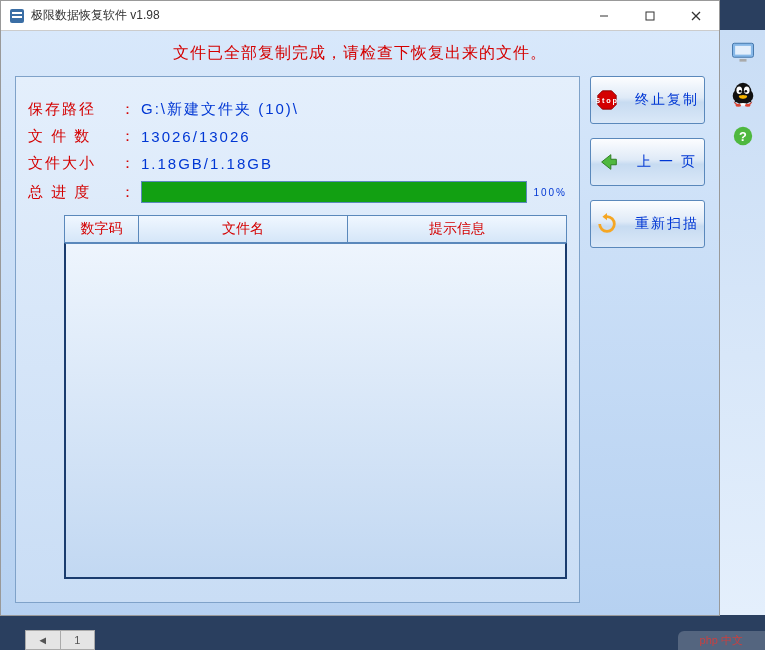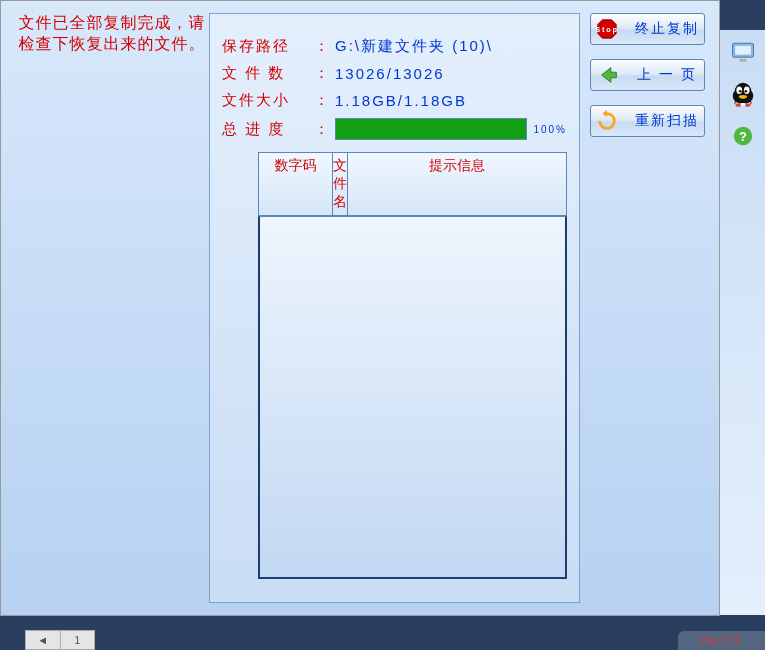--- a/index.html
+++ b/index.html
@@ -44,21 +44,21 @@
     .titlebar-btn {
       width: 46px; height: 100%;
       display: flex; align-items: center; justify-content: center;
       color: #333;
     }
     .window-body {
       flex: 1;
       background: linear-gradient(180deg, #d8e8fb 0%, #b6d1f1 100%);
       padding: 12px 14px 12px 14px;
       display: flex;
-      flex-direction: row;
+      flex-direction: column;
     }
     .status-message {
       text-align: center;
       color: #d40000;
       font-size: 16px;
       letter-spacing: 1px;
       margin-bottom: 12px;
     }
     .content-row { display: flex; flex: 1; }
     .main-panel {
@@ -123,21 +123,21 @@
       width: 115px;
       margin-left: 10px;
       display: flex;
       flex-direction: column;
       gap: 14px;
     }
     .side-btn {
       background: linear-gradient(180deg, #fcfdff 0%, #dfeaf7 45%, #c7dbf1 55%, #dae8f8 100%);
       border: 1px solid #5a88bb;
       border-radius: 3px;
-      height: 32px;
+      height: 48px;
       display: flex;
       align-items: center;
       justify-content: center;
       gap: 17px;
       font-size: 14px;
       color: #0037d4;
       cursor: pointer;
       letter-spacing: 2px;
     }
     .side-btn .ico { width: 22px; height: 22px; flex-shrink: 0; display: flex; align-items: center; justify-content: center; }
@@ -179,20 +179,48 @@
       background: rgba(255,255,255,0.2);
       padding: 2px 22px;
       border-radius: 6px 0 0 0;
       margin-left: 16px;
     }
   </style>
 </head>
 <body>
 
 <div class="window">
+  <div class="titlebar">
+    <span class="titlebar-icon">
+      <svg viewBox="0 0 16 16">
+          <rect x="1" y="1" width="14" height="14" rx="2" fill="#3a6ea5"></rect>
+          <rect x="3" y="4" width="10" height="2" fill="#fff"></rect>
+          <rect x="3" y="8" width="10" height="2" fill="#fff"></rect>
+        </svg>
+    </span>
+    <span class="titlebar-title">极限数据恢复软件 v1.98</span>
+    <div class="titlebar-controls">
+      <div class="titlebar-btn">
+        <svg width="10" height="10" viewBox="0 0 10 10">
+            <line x1="1" y1="5" x2="9" y2="5" stroke="#333" stroke-width="1"></line>
+          </svg>
+      </div>
+      <div class="titlebar-btn">
+        <svg width="10" height="10" viewBox="0 0 10 10">
+            <rect x="1" y="1" width="8" height="8" fill="none" stroke="#333" stroke-width="1"></rect>
+          </svg>
+      </div>
+      <div class="titlebar-btn">
+        <svg width="10" height="10" viewBox="0 0 10 10">
+            <line x1="1" y1="1" x2="9" y2="9" stroke="#333" stroke-width="1.2"></line>
+            <line x1="9" y1="1" x2="1" y2="9" stroke="#333" stroke-width="1.2"></line>
+          </svg>
+      </div>
+    </div>
+  </div>
 
   <div class="window-body">
     <div class="status-message">文件已全部复制完成，请检查下恢复出来的文件。</div>
 
     <div class="content-row">
       <div class="main-panel">
 
         <div class="info-line">
           <span class="info-label">保存路径</span>
           <span class="info-colon">：</span>

